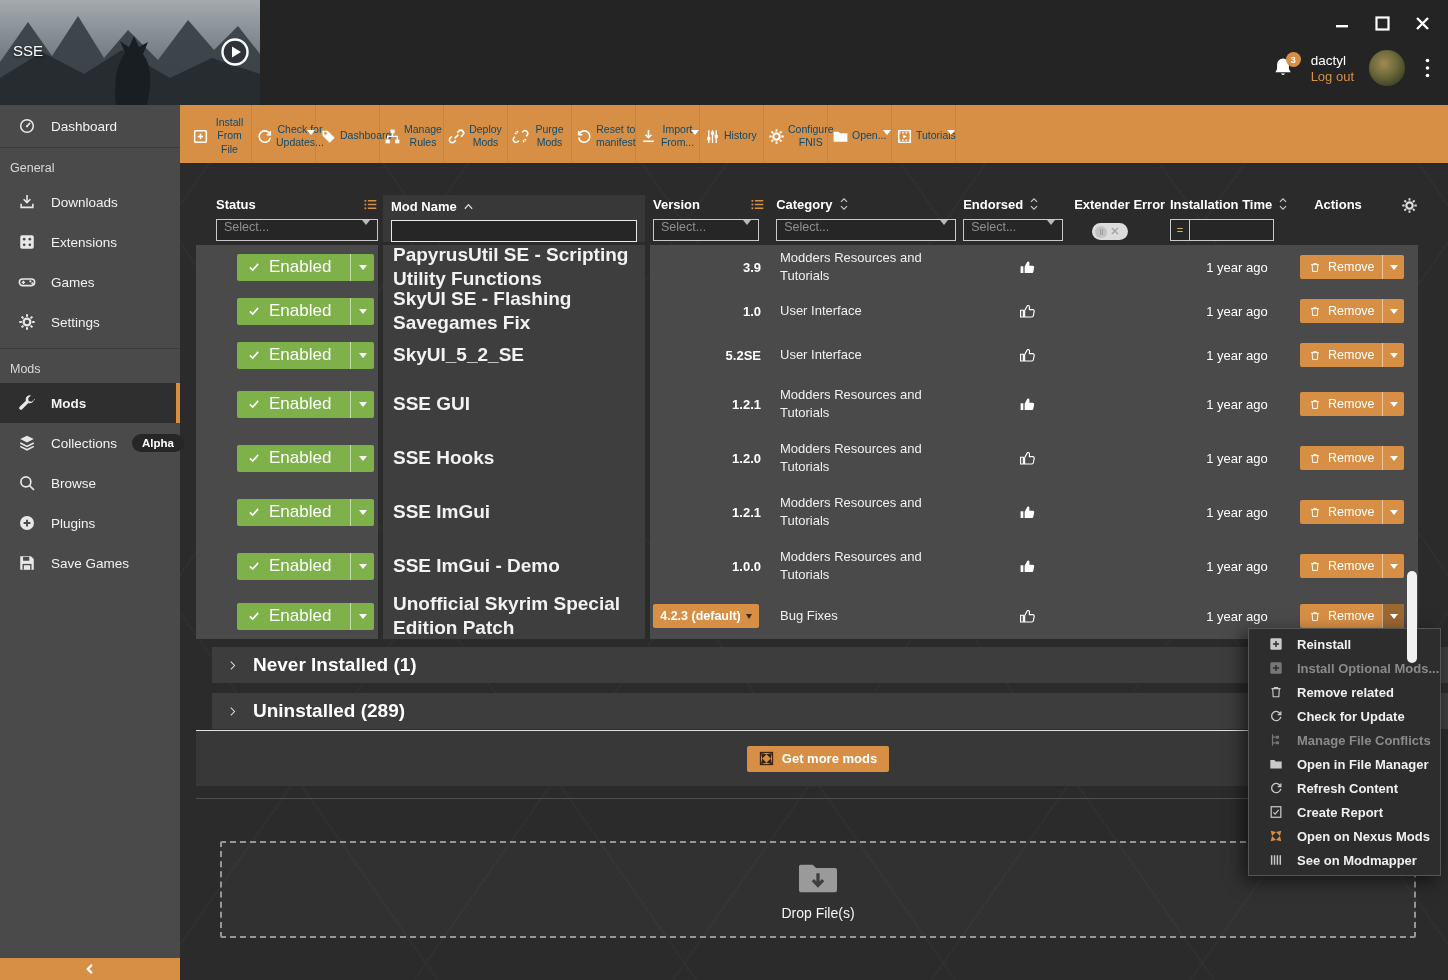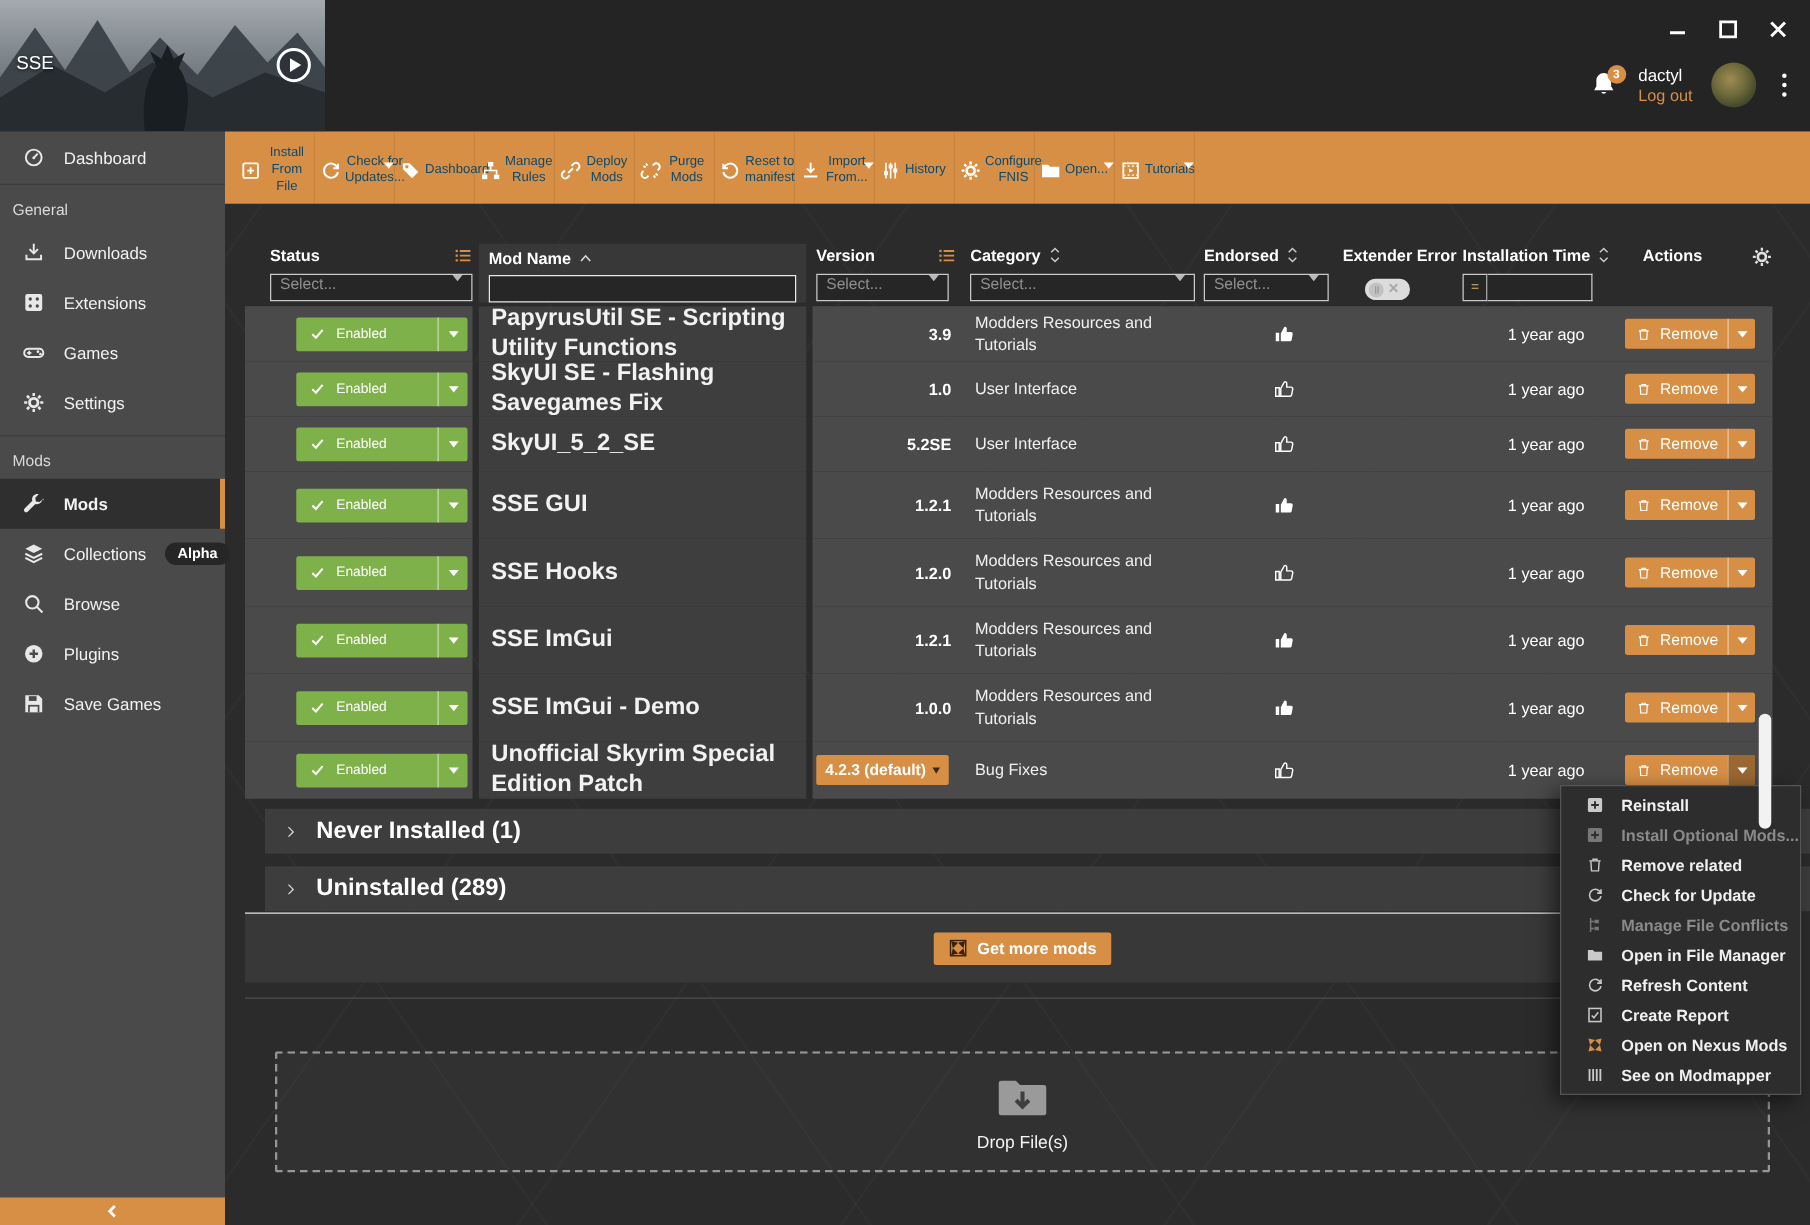--- a/index.html
+++ b/index.html
@@ -103,21 +103,21 @@
   .b-rest { flex:1; background:#4a4a4a; display:flex; align-items:center; }
   .cell { display:flex; align-items:center; }
   .cell.version { width:116px; margin-left:3px; justify-content:flex-end; padding-right:8px; font-size:13px; font-weight:bold; color:#fff; }
   .cell.category { width:186px; margin-left:11px; font-size:13px; color:#f0f0f0; line-height:1.35; }
   .cell.endorsed { width:102px; margin-left:7px; padding-left:46px; }
   .cell.extender { width:96px; margin-left:11px; }
   .cell.time { width:104px; margin-left:3px; justify-content:center; font-size:13px; color:#fff; }
   .cell.actions { width:118px; margin-left:7px; }
 
   .btn-enabled { width:137px; height:27px; background:#7fb14b; border-radius:2px; display:flex; margin-left:21px; cursor:pointer; }
-  .btn-enabled .be-main { flex:1; display:flex; align-items:center; gap:9px; padding-left:11px; font-size:11px; color:#fff; }
+  .btn-enabled .be-main { flex:1; display:flex; align-items:center; gap:9px; padding-left:11px; font-size:17px; color:#fff; }
   .btn-enabled .be-caret { width:24px; border-left:1px solid rgba(255,255,255,0.55); display:flex; align-items:center; justify-content:center; }
 
   .thumb { width:17px; height:17px; }
   .thumb path { fill:none; stroke:#fff; stroke-width:1.1; }
   .thumb.filled path { fill:#fff; stroke:none; }
 
   .ver-btn { width:106px; height:24px; background:#d78f46; border-radius:2px; color:#fff; display:flex;
     align-items:center; justify-content:center; gap:5px; font-size:12.5px; font-weight:bold; cursor:pointer; margin-right:2px; }
   .ver-btn .caret { border-top-color:#3d2817; border-left-width:3.5px; border-right-width:3.5px; }
 

